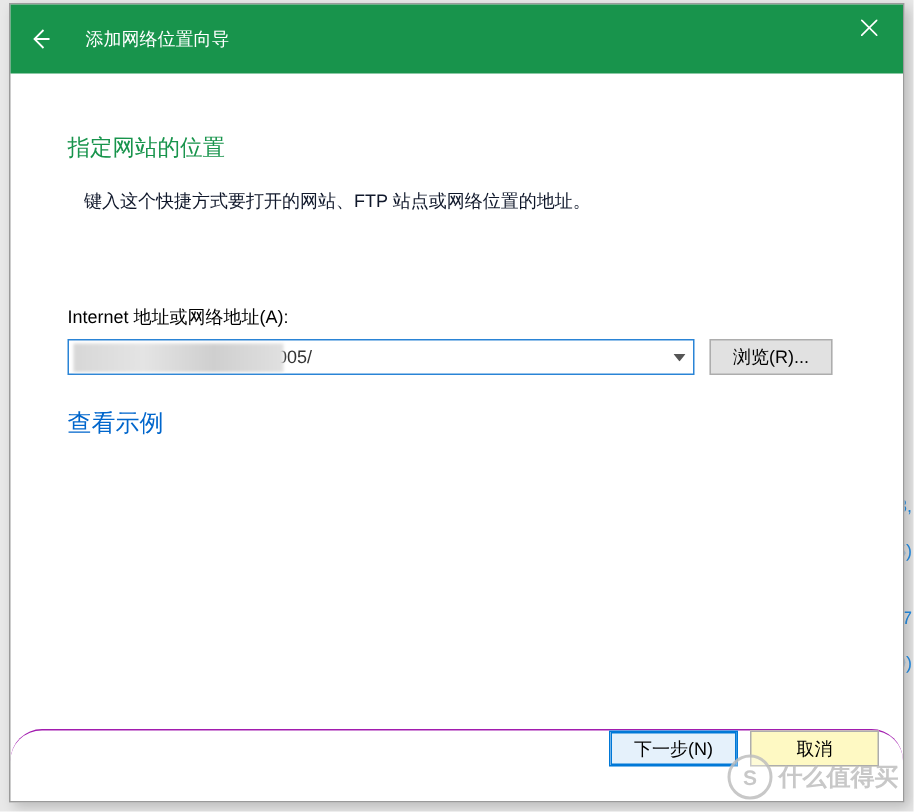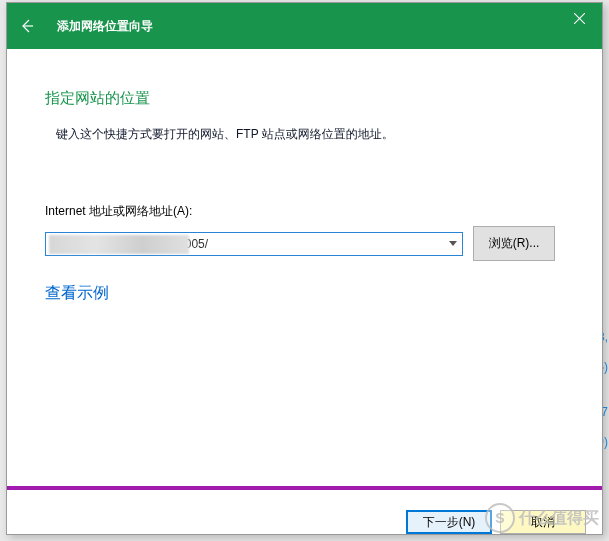--- a/index.html
+++ b/index.html
@@ -41,21 +41,20 @@
     align-items: center;
     justify-content: center;
     color: #fff;
     font-size: 18px;
     cursor: pointer;
   }
   .title {
     font-size: 12px;
     color: #fff;
     margin-left: 10px;
-    font-weight: bold;
   }
   .close-btn {
     position: absolute;
     right: 0;
     top: 0;
     width: 46px;
     height: 30px;
     display: flex;
     align-items: center;
     justify-content: center;
@@ -125,44 +124,45 @@
     left: 3px;
     top: 2px;
     height: 19px;
     width: 140px;
     background: linear-gradient(90deg,#d7d7d7,#e4e4e4,#cfcfcf,#e0e0e0);
     filter: blur(1.2px);
     pointer-events: none;
   }
   .browse-btn {
     flex: 0 0 82px;
-    height: 35px;
+    height: 24px;
     background: #e1e1e1;
     border: 1px solid #adadad;
     font-size: 12px;
     cursor: pointer;
     display: flex;
     align-items: center;
     justify-content: center;
   }
   .link {
     color: #0066cc;
     font-size: 16px;
     cursor: pointer;
     display: inline-block;
   }
   .footer {
     flex: 0 0 auto;
     height: 48px;
-    border-top: 4px solid #a21caf;
-    display: flex;
-    align-items: flex-end;
+    border-top: 1px solid #a21caf;
+    display: flex;
+    align-items: flex-start;
     justify-content: flex-end;
     padding-right: 16px;
     gap: 8px;
+    border-radius: 21px;
   }
   .footer-btn {
     width: 86px;
     height: 24px;
     font-size: 12px;
     border: 1px solid #adadad;
     background: #fef9c3;
     cursor: pointer;
     display: flex;
     align-items: center;

